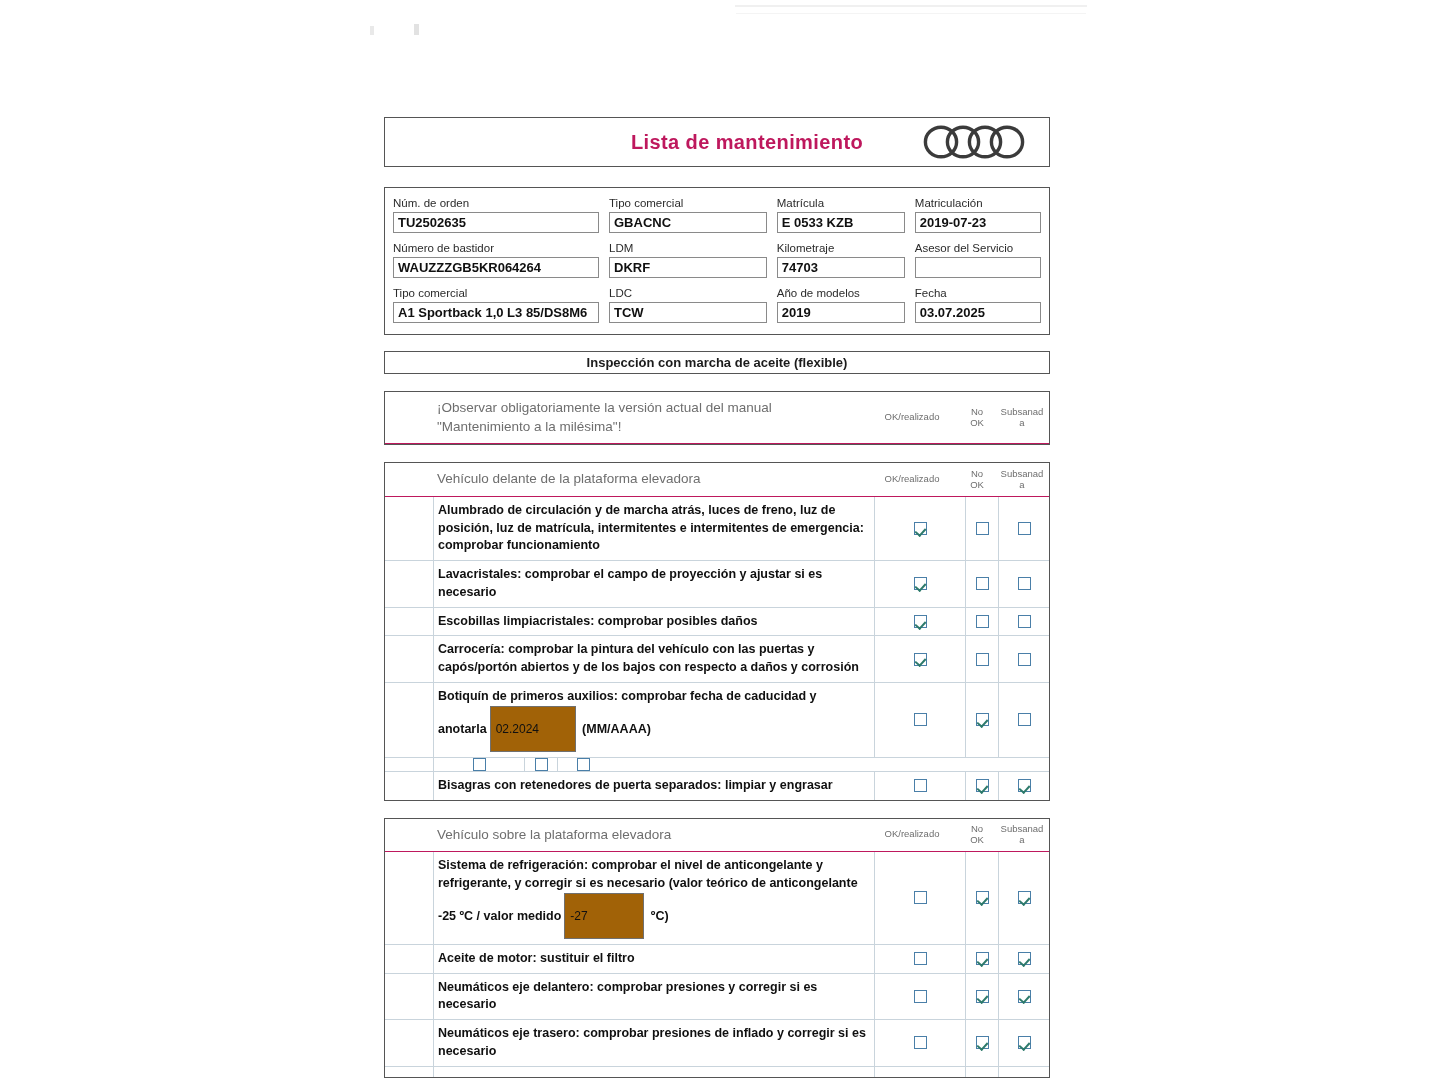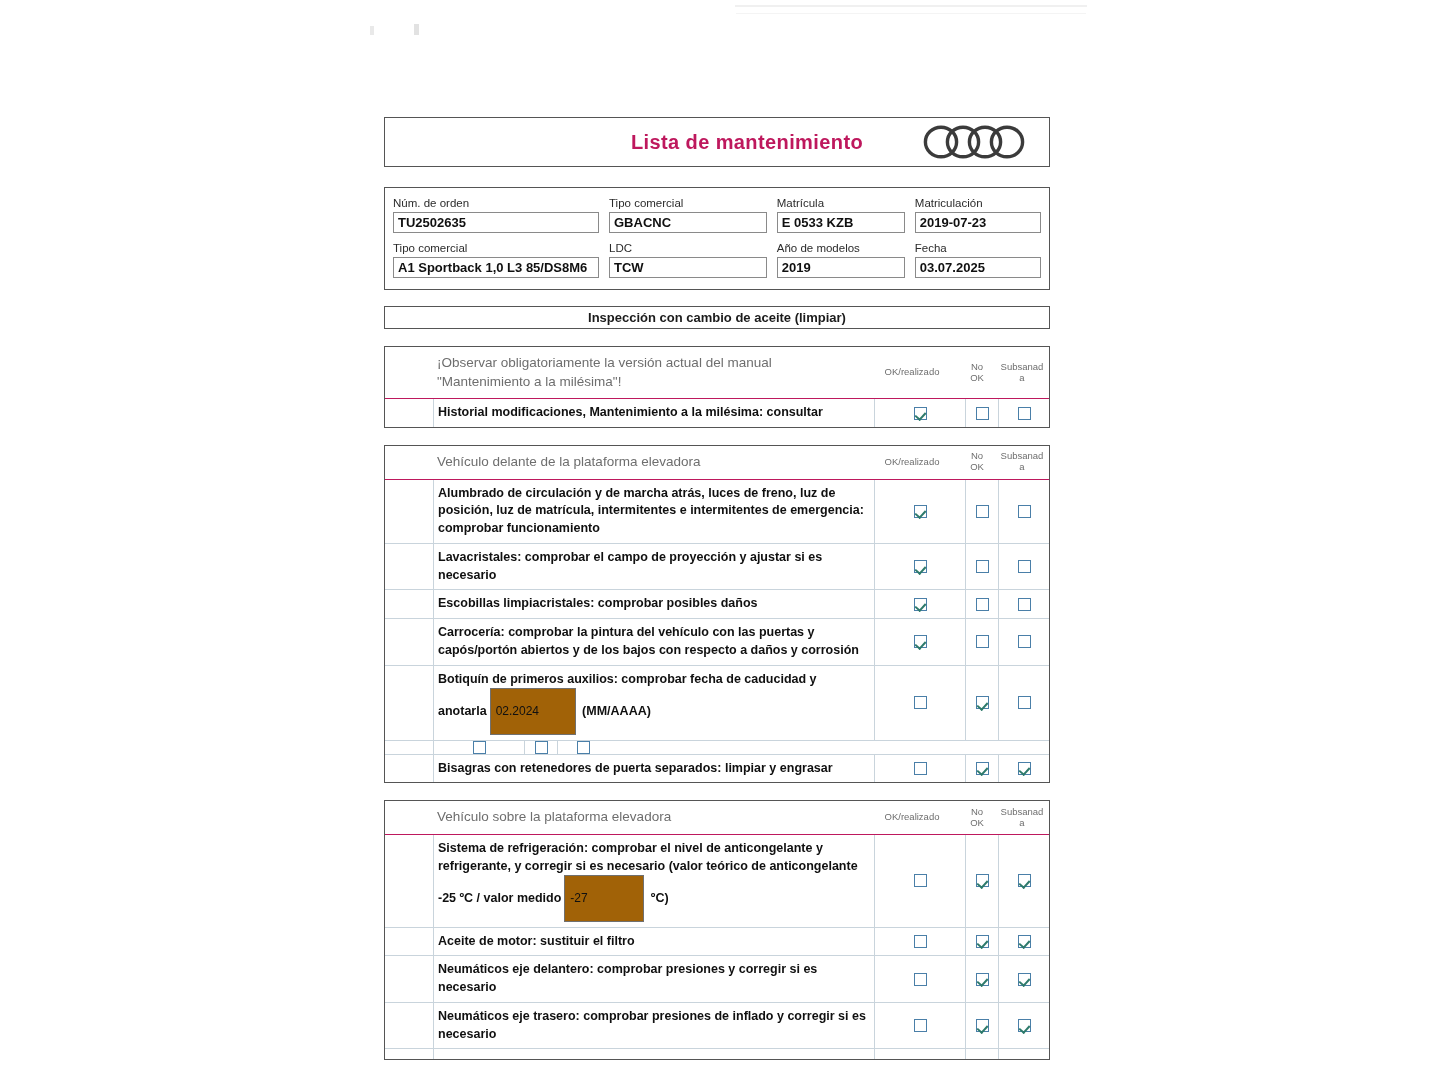--- a/index.html
+++ b/index.html
@@ -220,64 +220,67 @@
         <div class="flabel">Matrícula</div>
         <div class="fval">E 0533 KZB</div>
       </div>
       <div class="field f4">
         <div class="flabel">Matriculación</div>
         <div class="fval">2019-07-23</div>
       </div>
     </div>
     <div class="inforow">
       <div class="field f1">
+        <div class="flabel">Número de bastidor</div>
+        <div class="fval">WAUZZZGB5KR064264</div>
+      </div>
+      <div class="field f2">
+        <div class="flabel">LDM</div>
+        <div class="fval">DKRF</div>
+      </div>
+      <div class="field f3">
+        <div class="flabel">Kilometraje</div>
+        <div class="fval">74703</div>
+      </div>
+      <div class="field f4">
+        <div class="flabel">Asesor del Servicio</div>
+        <div class="fval"></div>
+      </div>
+    </div>
+    <div class="inforow">
+      <div class="field f1">
         <div class="flabel">Tipo comercial</div>
         <div class="fval">A1 Sportback 1,0 L3 85/DS8M6</div>
       </div>
       <div class="field f2">
         <div class="flabel">LDC</div>
         <div class="fval">TCW</div>
       </div>
       <div class="field f3">
         <div class="flabel">Año de modelos</div>
         <div class="fval">2019</div>
       </div>
       <div class="field f4">
         <div class="flabel">Fecha</div>
         <div class="fval">03.07.2025</div>
       </div>
     </div>
   </div>
 
-  <div class="banner">Inspección con cambio de aceite (limpiar)</div>
+  <div class="banner">Inspección con marcha de aceite (flexible)</div>
 
   <div id="sections-host">
       <div class="section">
         <div class="sec-head">
           <div class="sec-gutter"></div>
           <div class="sec-title">¡Observar obligatoriamente la versión actual del manual "Mantenimiento a la milésima"!</div>
           <div class="colhead c-ok">OK/realizado</div>
           <div class="colhead c-nok">No<br>OK</div>
           <div class="colhead c-sub">Subsanad<br>a</div>
         </div>
-        <div class="row">
-          <div class="row-gutter"></div>
-          <div class="row-text">
-            <span><span>Historial modificaciones, Mantenimiento a la milésima: consultar</span></span>
-          </div>
-          <div class="cell c-ok">
-            <div class="cb checked"></div>
-          </div>
-          <div class="cell c-nok">
-            <div class="cb"></div>
-          </div>
-          <div class="cell c-sub">
-            <div class="cb"></div>
-          </div>
-        </div>
       </div>
       <div class="section">
         <div class="sec-head">
           <div class="sec-gutter"></div>
           <div class="sec-title">Vehículo delante de la plataforma elevadora</div>
           <div class="colhead c-ok">OK/realizado</div>
           <div class="colhead c-nok">No<br>OK</div>
           <div class="colhead c-sub">Subsanad<br>a</div>
         </div>
         <div class="row">

